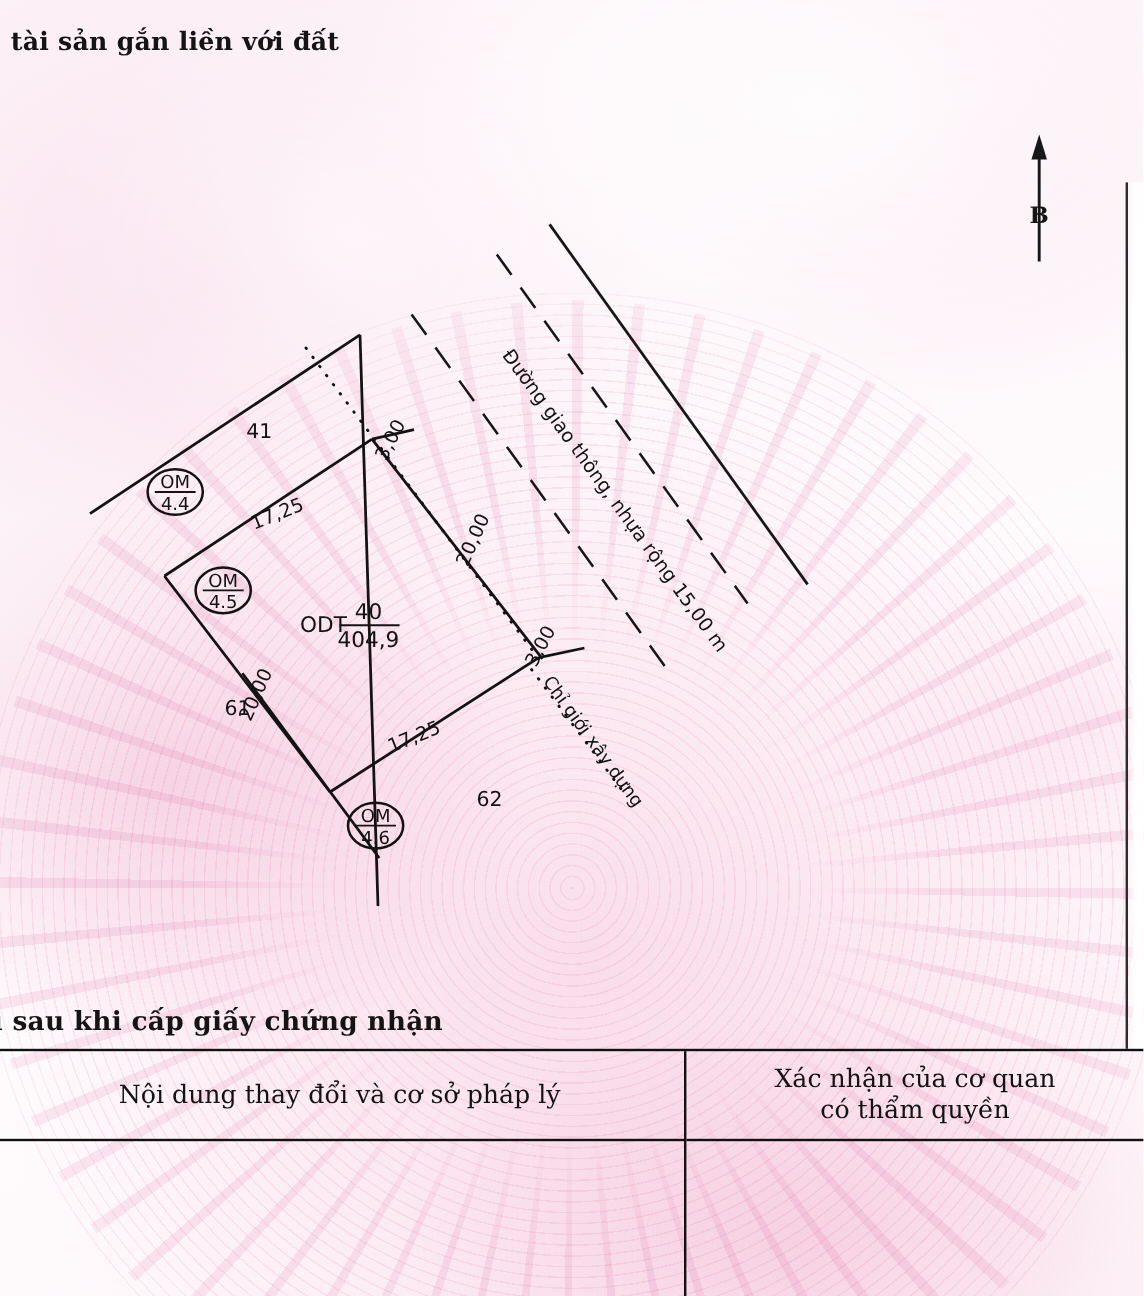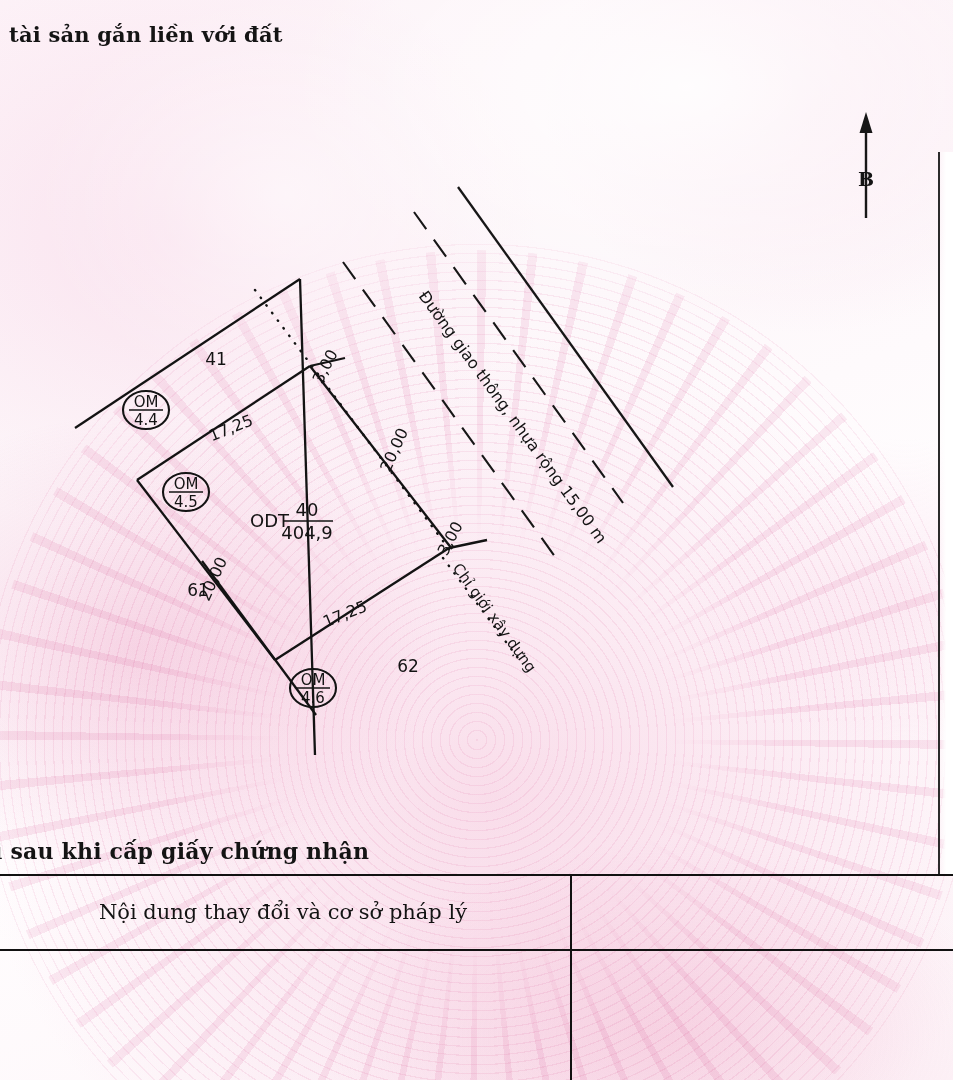--- a/index.html
+++ b/index.html
@@ -263,17 +263,19 @@
 <div id="right-edge-mark"></div>
 
 <div id="tbl">
   <div class="col-left">
     <div class="hdrcell">Nội dung thay đổi và cơ sở pháp lý</div>
     <div class="body"></div>
   </div>
   <div class="col-right">
     <div class="hdrcell">
       <div>
+        <div>Xác nhận của cơ quan</div>
+        <div>có thẩm quyền</div>
       </div>
     </div>
     <div class="body"></div>
   </div>
 </div>
 
 </body></html>

